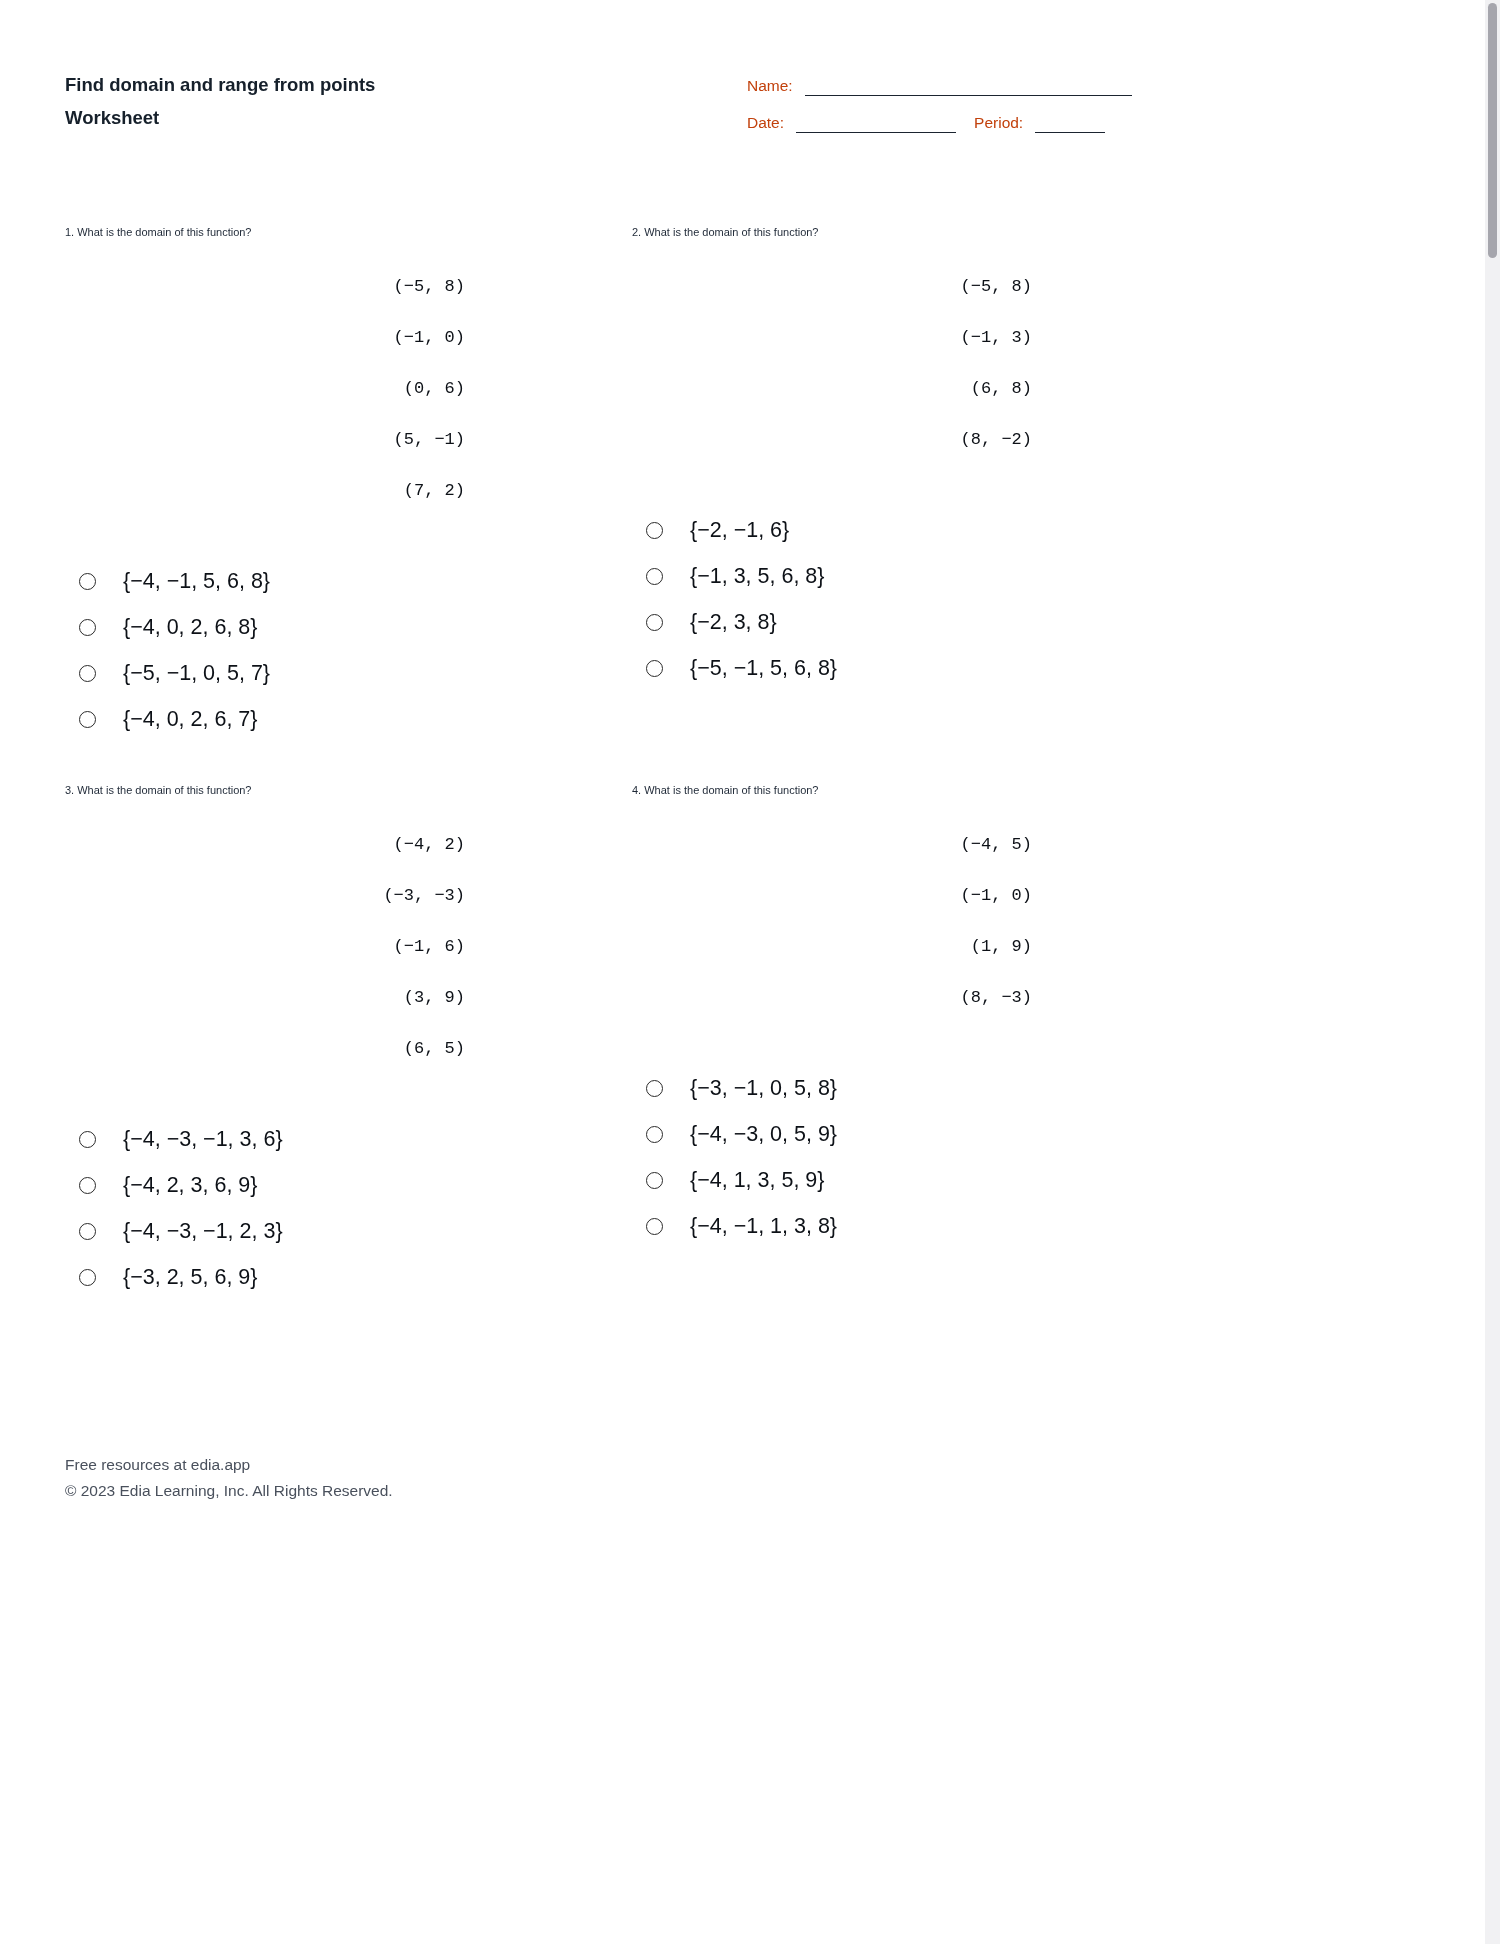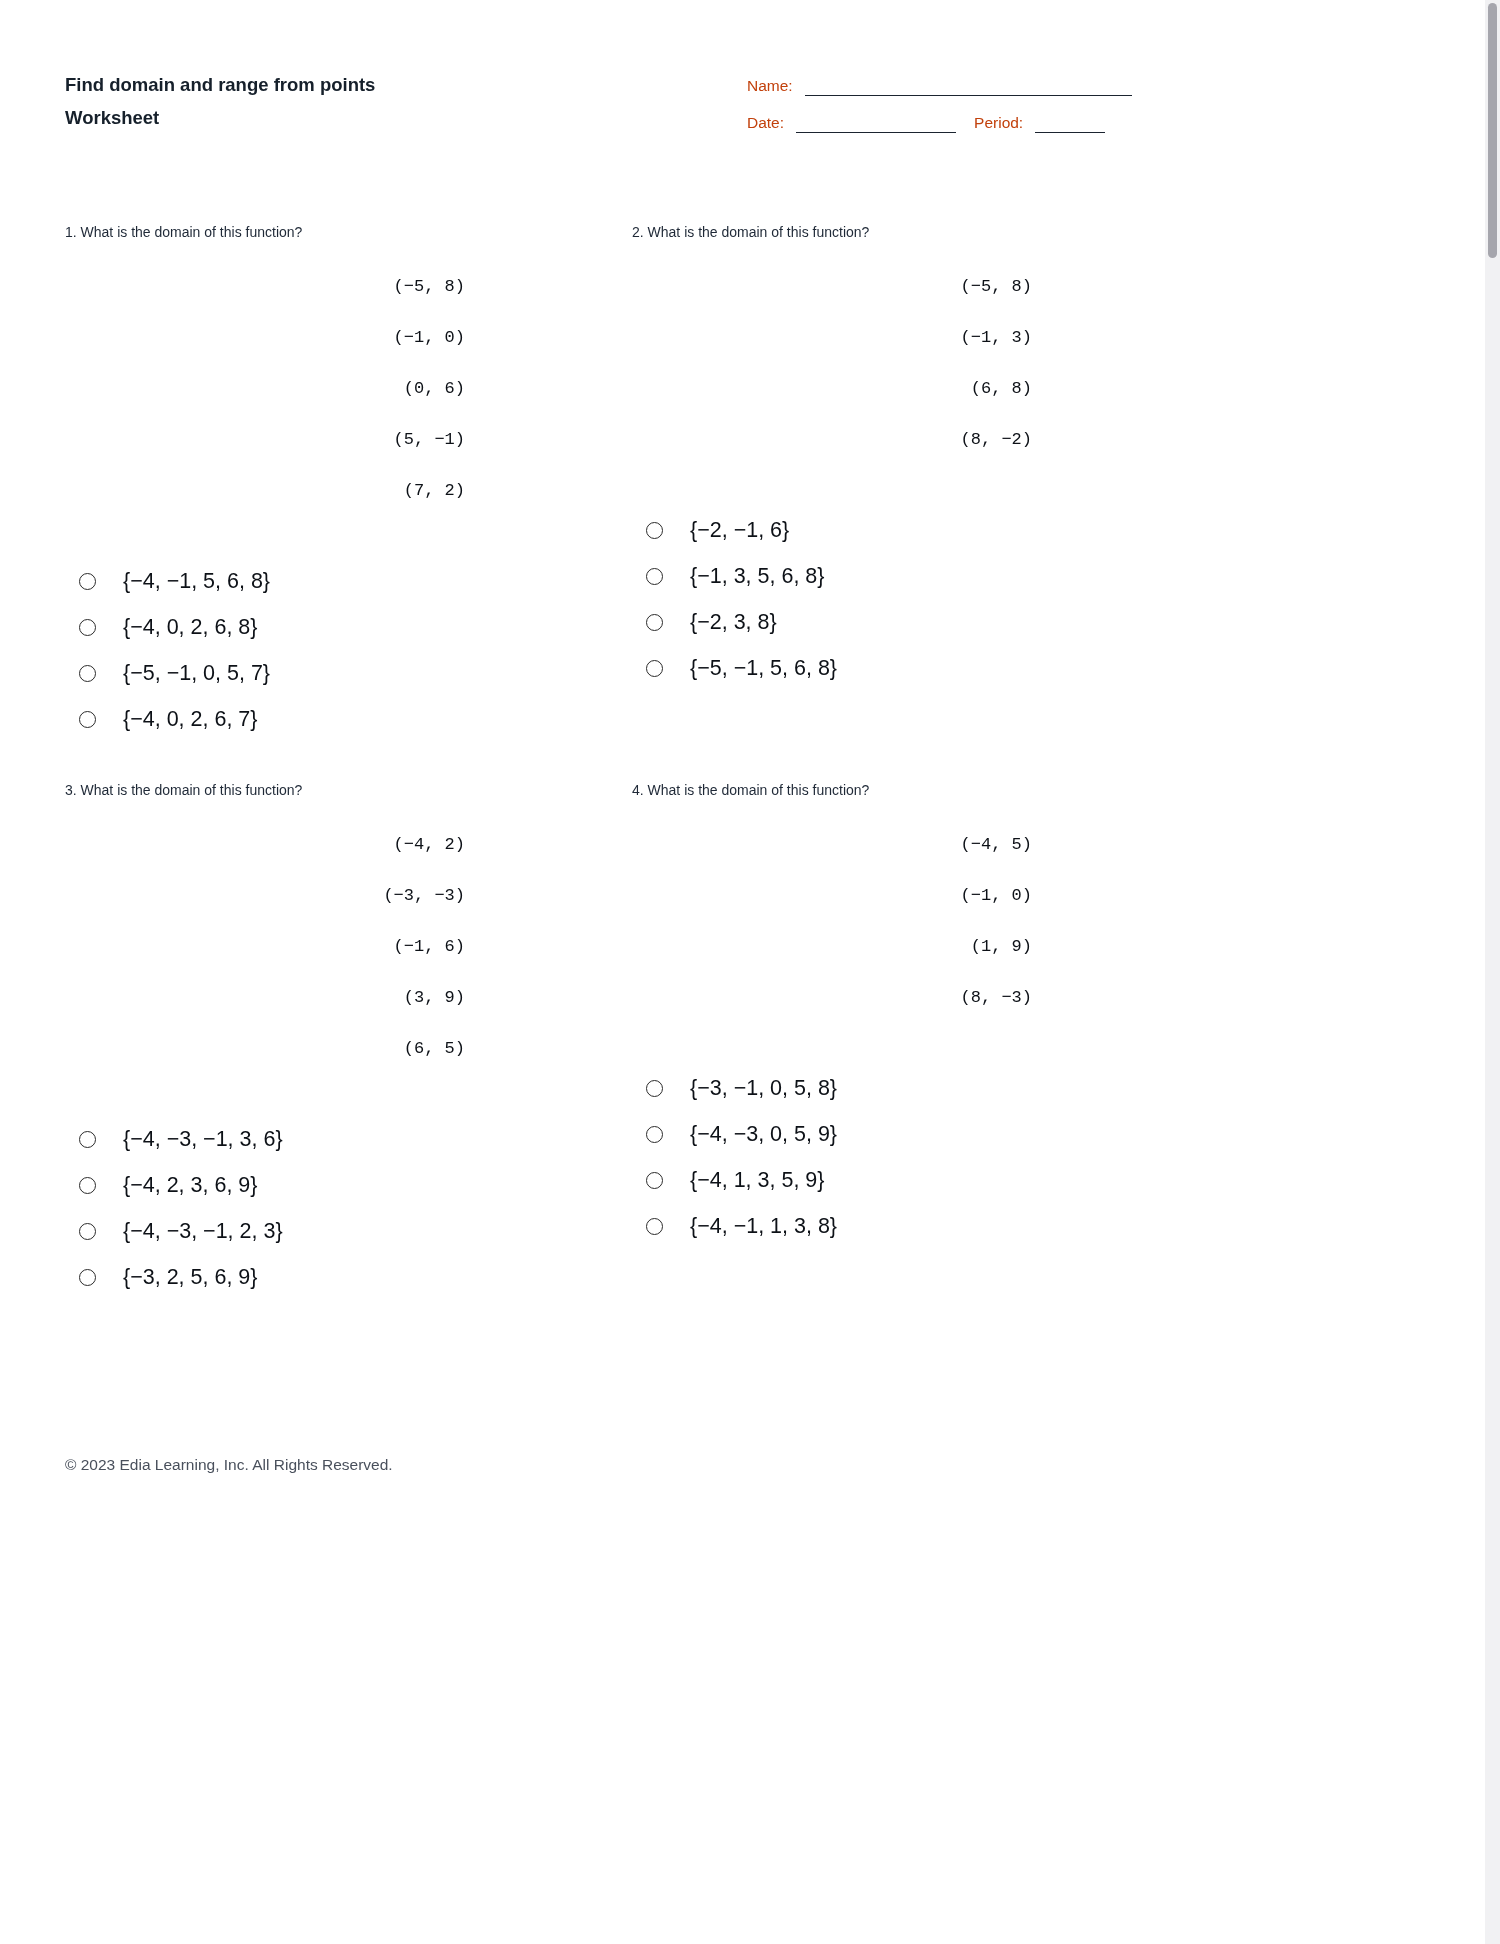--- a/index.html
+++ b/index.html
@@ -28,21 +28,21 @@
   .period-label { margin-left: 18px; padding-right: 12px; line-height: 20px; }
 
   
   .grid {
     margin-top: 86px;
     display: grid;
     grid-template-columns: 500px 500px;
     column-gap: 67px;
     row-gap: 36px;
   }
-  .prompt { font-size: 14px; font-weight: 400; line-height: 25px; color: #1f2937; }
+  .prompt { font-size: 11px; font-weight: 400; line-height: 25px; color: #1f2937; }
   .points {
     width: 400px;
     margin-top: 16px;
     text-align: right;
     font-family: Liberation Mono, monospace;
     font-size: 17px;
     color: #0d1117;
   }
   .point { line-height: 51px; }
   .options { margin-top: 42px; }
@@ -213,20 +213,21 @@
         <div class="option">
           <span class="radio"></span>
           <span class="option-text">{−4, −1, 1, 3, 8}</span>
         </div>
       </div>
     </section>
 
   </div>
 
   <div class="footer">
+    <div>Free resources at edia.app</div>
     <div>© 2023 Edia Learning, Inc. All Rights Reserved.</div>
   </div>
 
 </div>
 
 <div class="scrollbar">
   <div class="scrollbar-thumb"></div>
 </div>
 
 </body></html>

